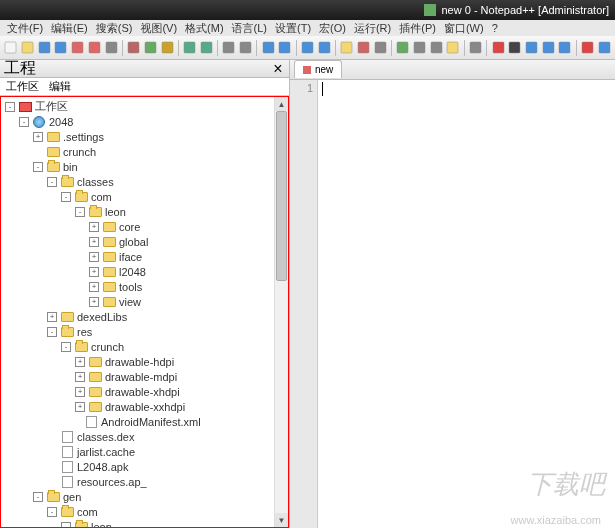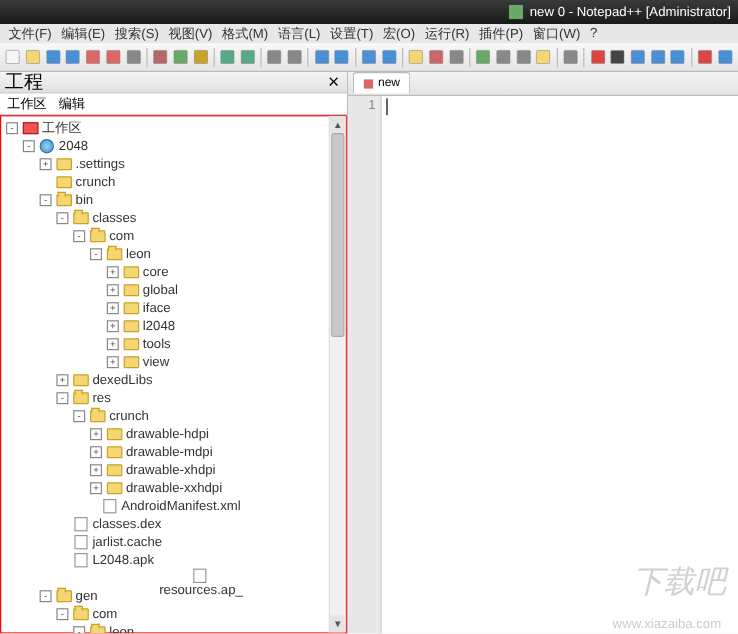--- a/index.html
+++ b/index.html
@@ -435,21 +435,21 @@
             </span>
             <span class="label">jarlist.cache</span>
           </div>
           <div class="node" style="padding-left: 46px;">
             <span class="toggle empty"></span>
             <span class="ticon">
               <div class="fileic"></div>
             </span>
             <span class="label">L2048.apk</span>
           </div>
-          <div class="node" style="padding-left: 46px; flex-direction: column;">
+          <div class="node" style="padding-left: 46px;">
             <span class="toggle empty"></span>
             <span class="ticon">
               <div class="fileic"></div>
             </span>
             <span class="label">resources.ap_</span>
           </div>
           <div class="node" style="padding-left: 32px;">
             <span class="toggle">-</span>
             <span class="ticon">
               <div class="folder open"></div>

